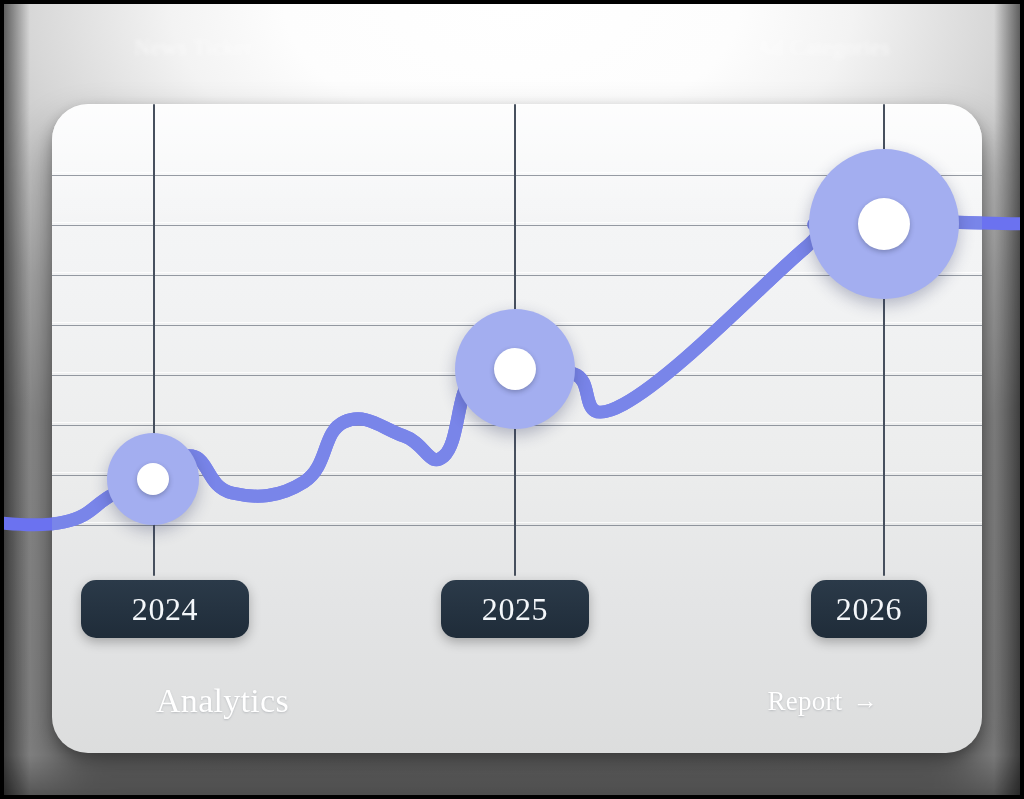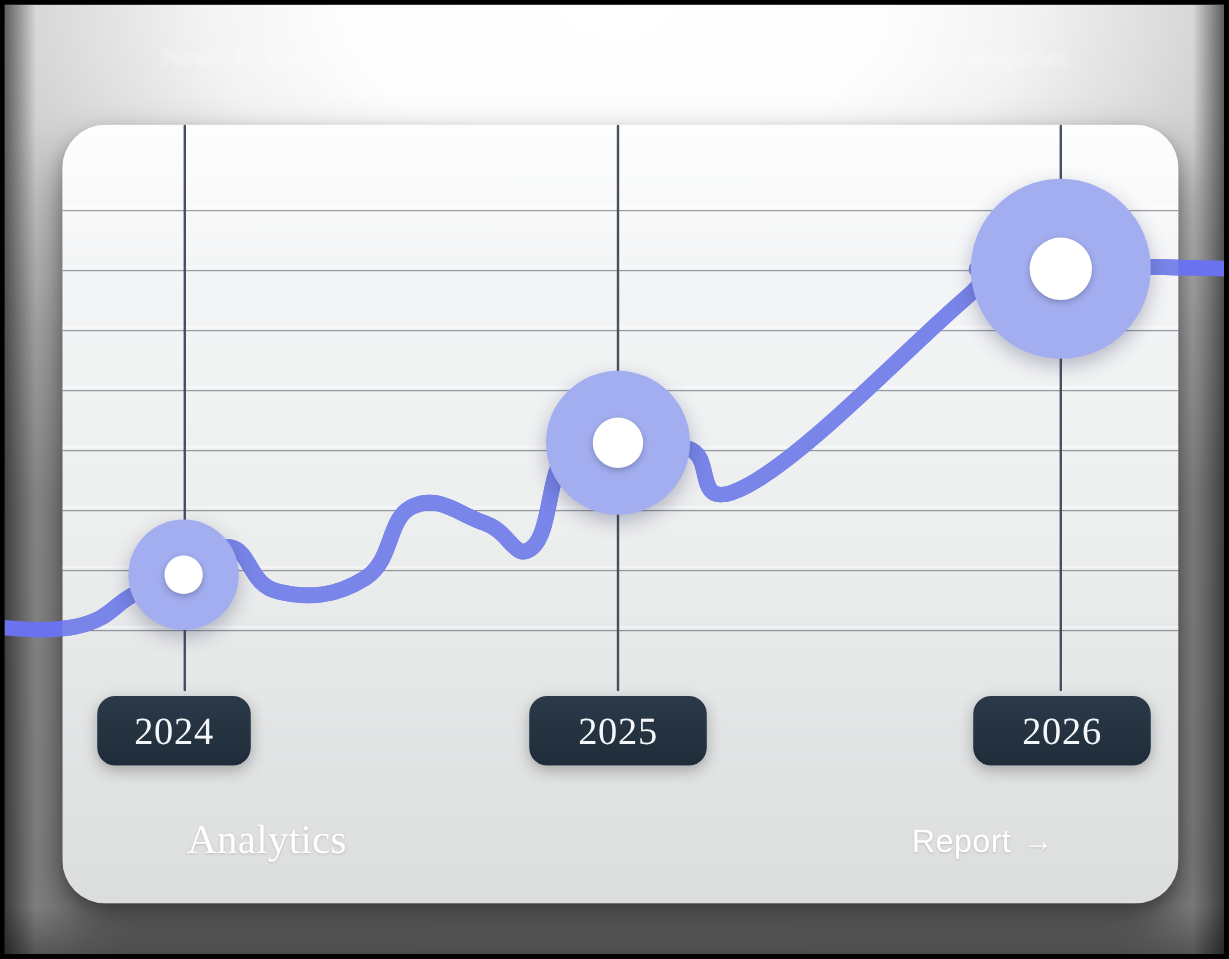--- a/index.html
+++ b/index.html
@@ -172,21 +172,21 @@
     box-sizing: border-box;
   }
   .footer-title {
     font-family: "Liberation Serif", serif;
     font-size: 34px;
     color: #ffffff;
     letter-spacing: .3px;
     text-shadow: 0 1px 2px rgba(120,125,135,.35);
   }
   .footer-link {
-    font-family: Liberation Sans, sans-serif;
+    font-family: Liberation Serif, serif;
     font-size: 27px;
     color: #ffffff;
     letter-spacing: .3px;
     display: flex;
     align-items: center;
     gap: 10px;
     text-shadow: 0 1px 2px rgba(120,125,135,.35);
     cursor: pointer;
   }
   .footer-link .arrow { font-size: 25px; }
@@ -258,24 +258,24 @@
     <div class="node" style="left:103px; top:429px; width:92px; height:92px;">
       <div class="core" style="width:32px;height:32px;"></div>
     </div>
     <div class="node" style="left:451px; top:305px; width:120px; height:120px;">
       <div class="core" style="width:42px;height:42px;"></div>
     </div>
     <div class="node" style="left:805px; top:145px; width:150px; height:150px;">
       <div class="core" style="width:52px;height:52px;"></div>
     </div>
 
-    <div class="pill" style="left:77px; width:128px; top:576px;">
+    <div class="pill" style="left:77px; width:168px; top:576px;">
       <span>2024</span>
     </div>
     <div class="pill" style="left:437px; width:148px; top:576px;align-items:center;">
       <span>2025</span>
     </div>
-    <div class="pill" style="left:807px; width:148px; top:576px;">
+    <div class="pill" style="left:807px; width:116px; top:576px;">
       <span>2026</span>
     </div>
 
   </div>
 </div>
 
 </body></html>

